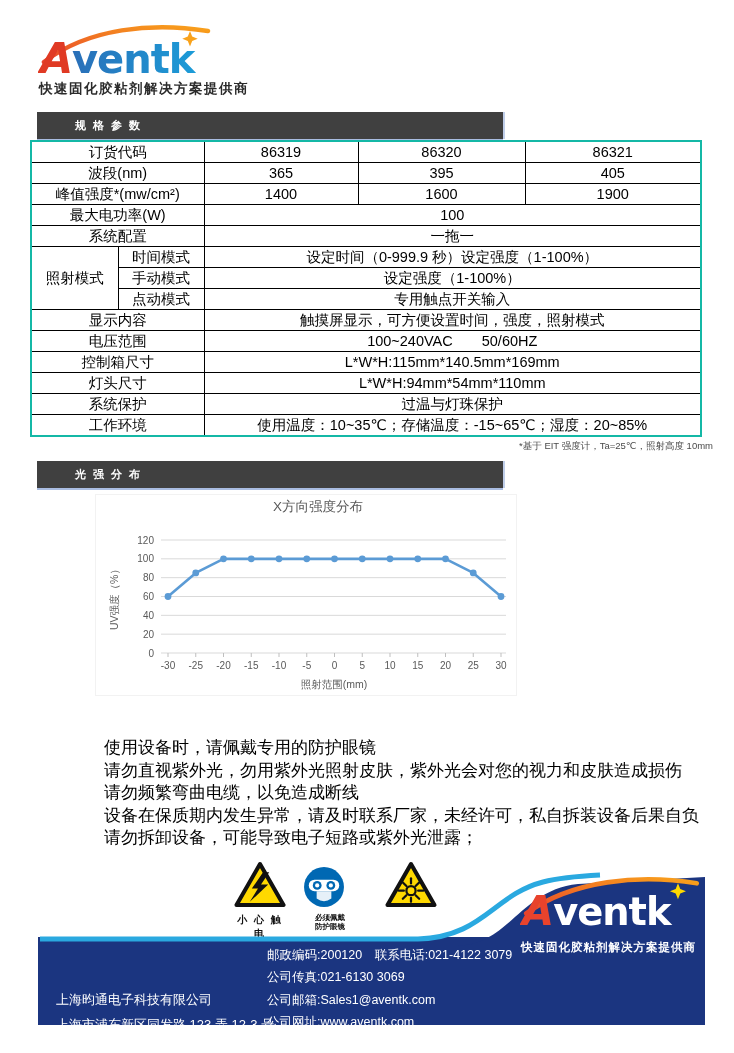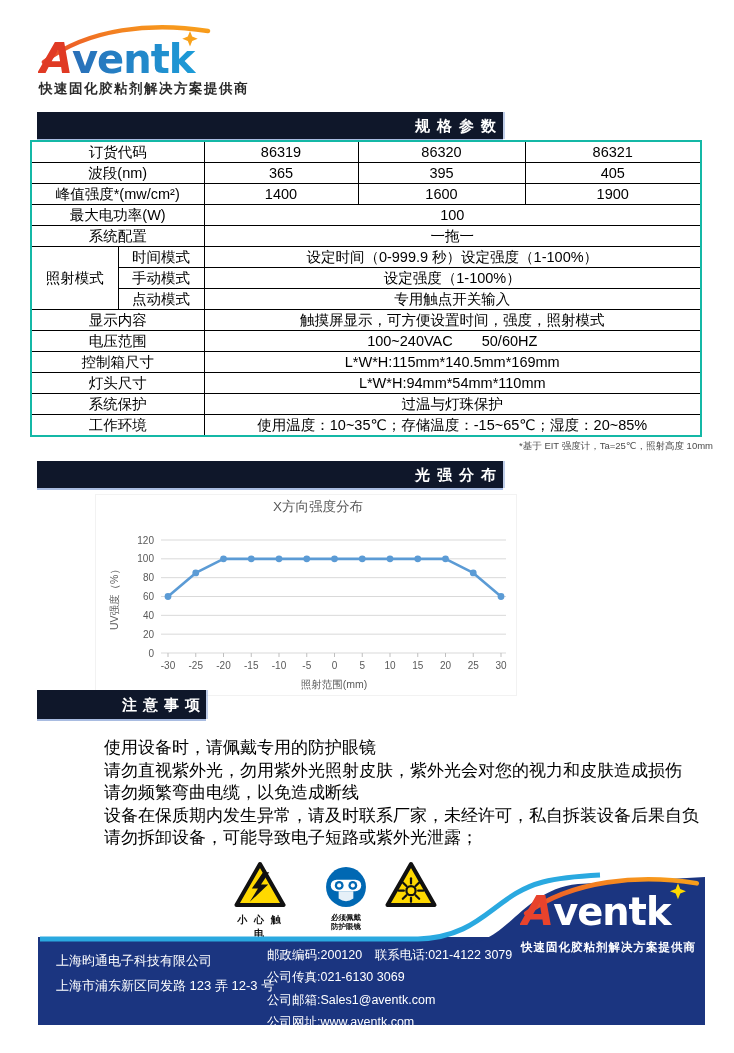--- a/index.html
+++ b/index.html
@@ -1,23 +1,23 @@
 <!DOCTYPE html>
 <html><head>
 <meta charset="utf-8">
 <style>
   html,body{margin:0;padding:0;background:#ffffff;}
   body{font-family:"Liberation Sans","DejaVu Sans",sans-serif;}
   #page{position:relative;width:734px;height:1053px;background:#fff;overflow:hidden;margin:0 auto;}
   .abs{position:absolute;}
 
   
-  .section-bar{position:absolute;background:#0f172a;color:#fff;font-weight:bold;
-    font-size:15px;letter-spacing:7px;line-height:27px;height:27px;padding-left:38px;
-    box-shadow:0 2px 0 rgba(140,165,215,.75),2px 0 0 rgba(140,165,215,.55);text-align:right;}
+  .section-bar{position:absolute;background:#404040;color:#fff;font-weight:bold;
+    font-size:11px;letter-spacing:7px;line-height:27px;height:27px;padding-left:38px;
+    box-shadow:0 2px 0 rgba(140,165,215,.75),2px 0 0 rgba(140,165,215,.55);}
 
   
   .tagline{font-size:13.5px;font-weight:bold;color:#2b2b2b;letter-spacing:1.5px;}
 
   
   table.spec{border-collapse:collapse;width:670px;table-layout:fixed;
     border:2px solid #14b8a6;font-size:14.5px;color:#000;}
   table.spec td{border:1px solid #000;height:20px;text-align:center;padding:0 2px;
     overflow:hidden;white-space:nowrap;font-weight:500;}
   .footnote{font-size:9.5px;color:#4a4a4a;}
@@ -31,21 +31,21 @@
   
   .note-line{font-size:17px;font-weight:400;color:#000;line-height:22.6px;white-space:nowrap;}
 
   
   .warn-wrap{position:absolute;text-align:center;}
   .warn-label{font-size:10px;font-weight:bold;color:#111;letter-spacing:2px;margin-top:1px;white-space:pre-line;}
   .warn-label.small{font-size:7.5px;letter-spacing:0;line-height:9px;}
 
   
   .footer-text{color:#fff;white-space:nowrap;}
-  .f-company{font-size:13px;line-height:25px;}
+  .f-company{font-size:13px;line-height:25px;margin-top:39px;}
   .f-contact{font-size:12.5px;line-height:22.4px;}
   .f-tagline{font-size:11.5px;font-weight:bold;letter-spacing:1px;color:#fff;}
 </style>
 </head>
 <body>
 
 <div id="page">
 
   <div class="abs" style="left:38px;top:22px;">
     <svg width="178" height="56" viewBox="0 0 178 56">
@@ -203,39 +203,38 @@
         <circle cx="321.75" cy="63.83333333333333" r="3.4" fill="#5B9BD5"></circle>
         <circle cx="349.5" cy="63.83333333333333" r="3.4" fill="#5B9BD5"></circle>
         <circle cx="377.25" cy="77.95833333333333" r="3.4" fill="#5B9BD5"></circle>
         <circle cx="405" cy="101.5" r="3.4" fill="#5B9BD5"></circle>
         <text x="222" y="16" text-anchor="middle" class="chart-title">X方向强度分布</text>
         <text x="238" y="193" text-anchor="middle" class="axis-label">照射范围(mm)</text>
         <text x="22" y="102" text-anchor="middle" class="axis-label" transform="rotate(-90 22 102)">UV强度（%）</text>
       </svg>
   </div>
 
-  <div class="section-bar" style="left:37px;top:690px;width:139px;letter-spacing:6px;padding-left:30px;height:29px;line-height:29px;">注意事项</div>
 
   <div class="abs" style="left:104px;top:737px;">
     <div class="note-line">使用设备时，请佩戴专用的防护眼镜</div>
     <div class="note-line">请勿直视紫外光，勿用紫外光照射皮肤，紫外光会对您的视力和皮肤造成损伤</div>
     <div class="note-line">请勿频繁弯曲电缆，以免造成断线</div>
     <div class="note-line">设备在保质期内发生异常，请及时联系厂家，未经许可，私自拆装设备后果自负</div>
     <div class="note-line">请勿拆卸设备，可能导致电子短路或紫外光泄露；</div>
   </div>
 
   <div class="warn-wrap" style="left:230px;top:861px;width:60px;">
     <svg width="54" height="47" viewBox="0 0 52 46">
       <polygon points="26,3 49,43 3,43" fill="#FFD900" stroke="#111" stroke-width="4" stroke-linejoin="round"></polygon>
       <path d="M29 11 L18 27 L24 27 L16 40 L34 23 L27 23 L35 11 Z" fill="#111"></path>
     </svg>
     <div class="warn-label">小 心 触 电</div>
   </div>
 
-  <div class="warn-wrap" style="left:324px;top:866px;width:44px;">
+  <div class="warn-wrap" style="left:301px;top:866px;width:44px;text-align:right;">
     <svg width="42" height="42" viewBox="0 0 40 40">
       <circle cx="20" cy="20" r="19" fill="#0068B3"></circle>
       <path d="M13 31 Q20 36 27 31 L27 24 L13 24 Z" fill="#fff" opacity="0.9"></path>
       <rect x="5.5" y="13" width="29" height="11" rx="5.5" fill="#fff"></rect>
       <circle cx="13.5" cy="18.5" r="4.2" fill="#0068B3"></circle>
       <circle cx="26.5" cy="18.5" r="4.2" fill="#0068B3"></circle>
       <circle cx="13.5" cy="18.5" r="2" fill="#fff"></circle>
       <circle cx="26.5" cy="18.5" r="2" fill="#fff"></circle>
     </svg>
     <div class="warn-label small">必须佩戴

